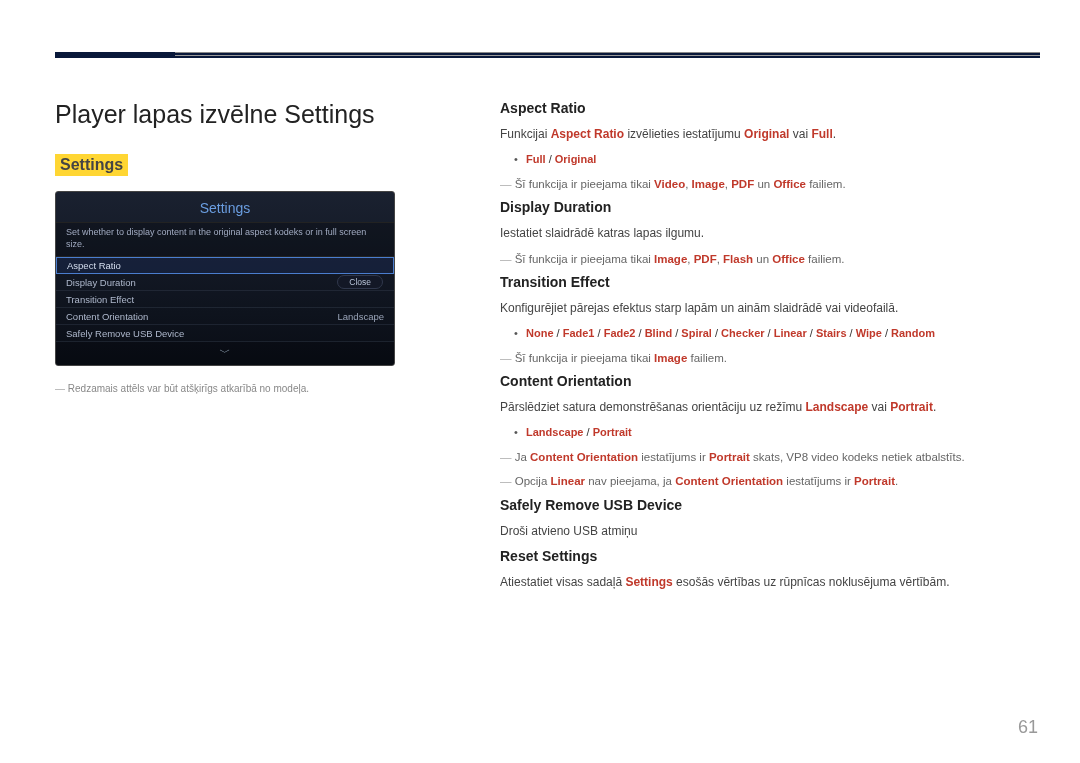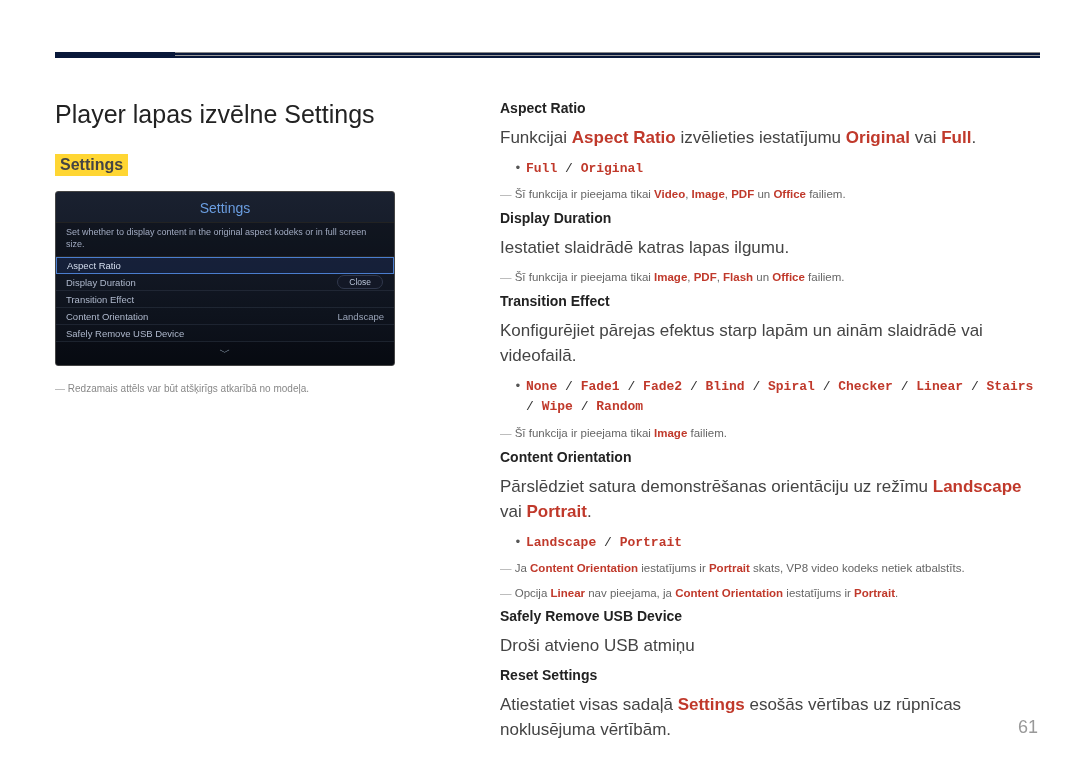--- a/index.html
+++ b/index.html
@@ -17,24 +17,24 @@
 .osd-desc { font-size: 9px; color: #a0aac0; padding: 4px 10px 6px 10px; line-height: 1.3; background: rgba(0,0,0,0.25); border-top: 1px solid #222; border-bottom: 1px solid #222; }
 .osd-row { display: flex; justify-content: space-between; align-items: center; padding: 3px 10px; height: 17px; font-size: 9.5px; color: #aeb8cc; border-bottom: 1px solid rgba(80,90,110,.25); }
 .osd-row.sel { border: 1px solid #4a7dce; background: rgba(30,55,120,.25); color: #d5deef; }
 .osd-row .val { color: #9aa4b8; }
 .osd-close { display: inline-block; background: rgba(20,25,40,.8); border: 1px solid #30384c; border-radius: 9px; padding: 1px 11px; font-size: 8.5px; color: #b8c4d8; margin-top: 32px; }
 .osd-arrow { text-align: center; color: #89a; font-size: 11px; padding: 3px 0 5px 0; background: rgba(0,0,0,.15); }
 .footnote { font-size: 10px; color: #888; margin-top: 15px; line-height: 1.5; }
 .footnote::before { content: "―  "; color: #aaa; }
 .sec-h { font-weight: 700; font-size: 14px; color: #222; margin-top: 6px; margin-bottom: 9px; }
 .sec-h.first { margin-top: 0; }
-.body-text { font-size: 17px; color: #444; line-height: 1.5; margin-bottom: 8px; }
+.body-text { font-size: 12px; color: #444; line-height: 1.5; margin-bottom: 8px; }
 .body-text .hl { font-weight: 700; color: #c0392b; }
 ul.bul { list-style: none; padding-left: 14px; margin-bottom: 6px; }
-ul.bul li { font-size: 13px; color: #444; position: relative; padding-left: 12px; line-height: 1.6; font-family: Liberation Mono, monospace; }
+ul.bul li { font-size: 11px; color: #444; position: relative; padding-left: 12px; line-height: 1.6; }
 ul.bul li::before { content: "•"; position: absolute; left: 0; color: #555; }
 ul.bul li .opt { font-weight: 700; color: #c0392b; }
 ul.bul li .sep { color: #333; font-weight: 400; }
 .dashline { font-size: 11.5px; color: #666; line-height: 1.6; margin-bottom: 6px; }
 .dashline::before { content: "―  "; color: #aaa; }
 .dashline .hl { font-weight: 700; color: #c0392b; }
 .pagenum { position: absolute; bottom: 25px; right: 42px; font-size: 18px; color: #999; font-weight: 300; }
 </style>
 </head>
 <body>

